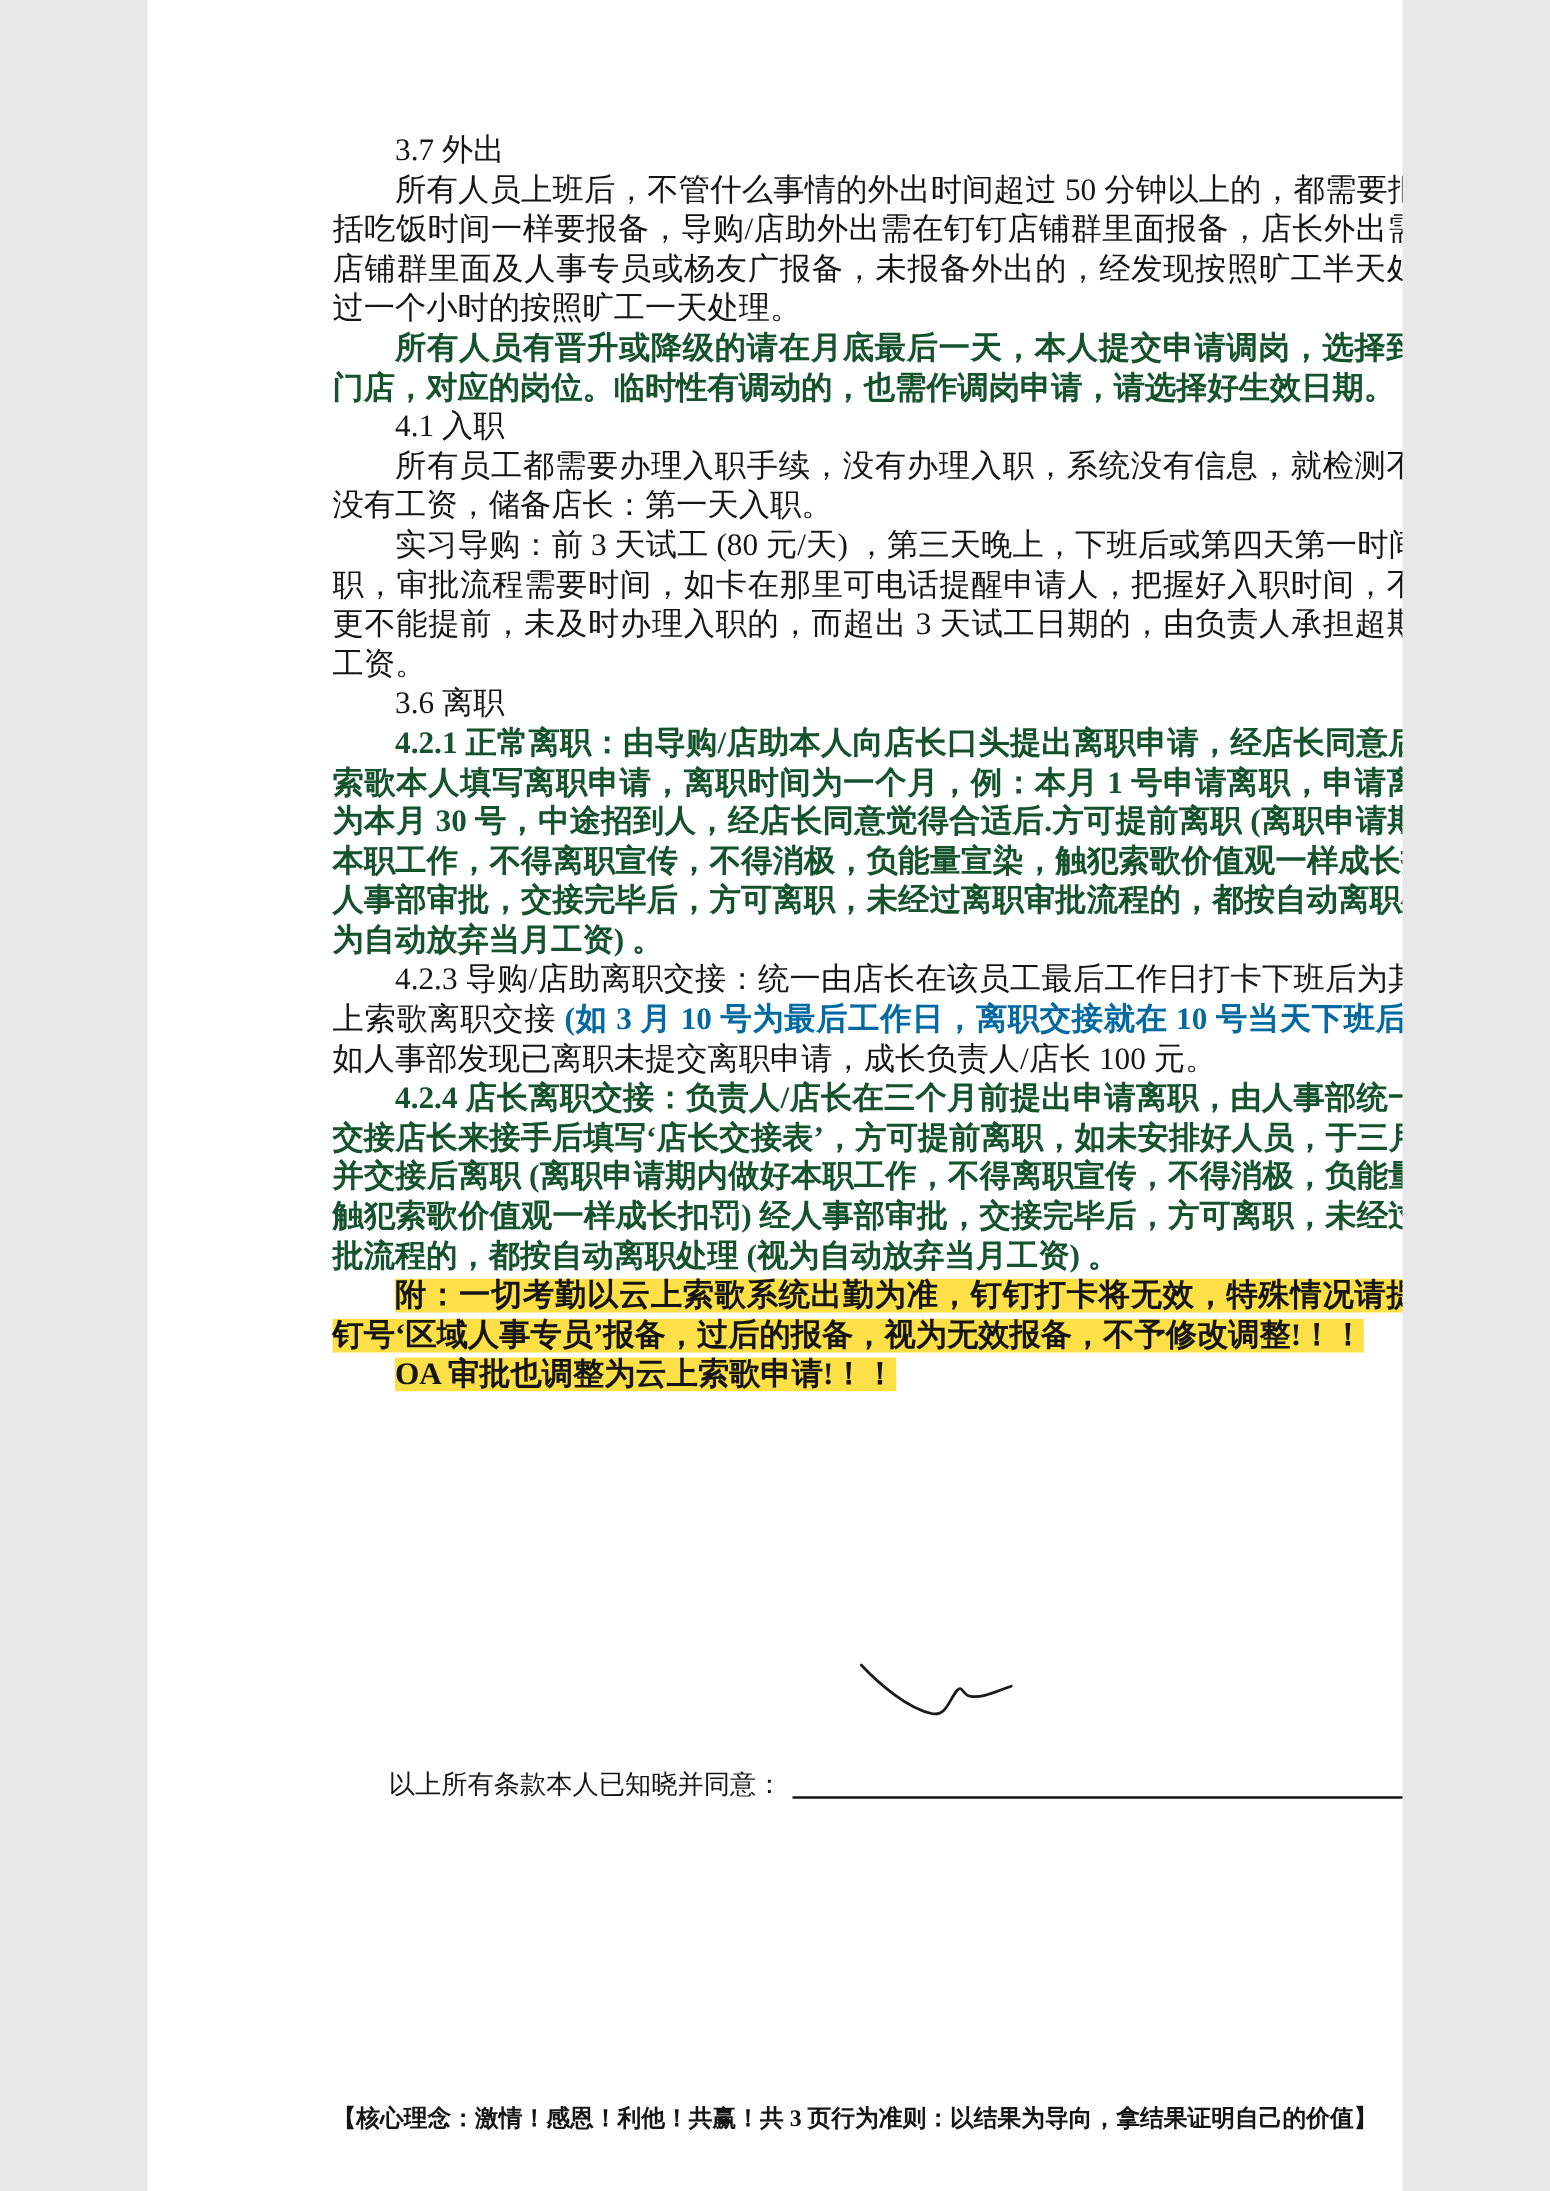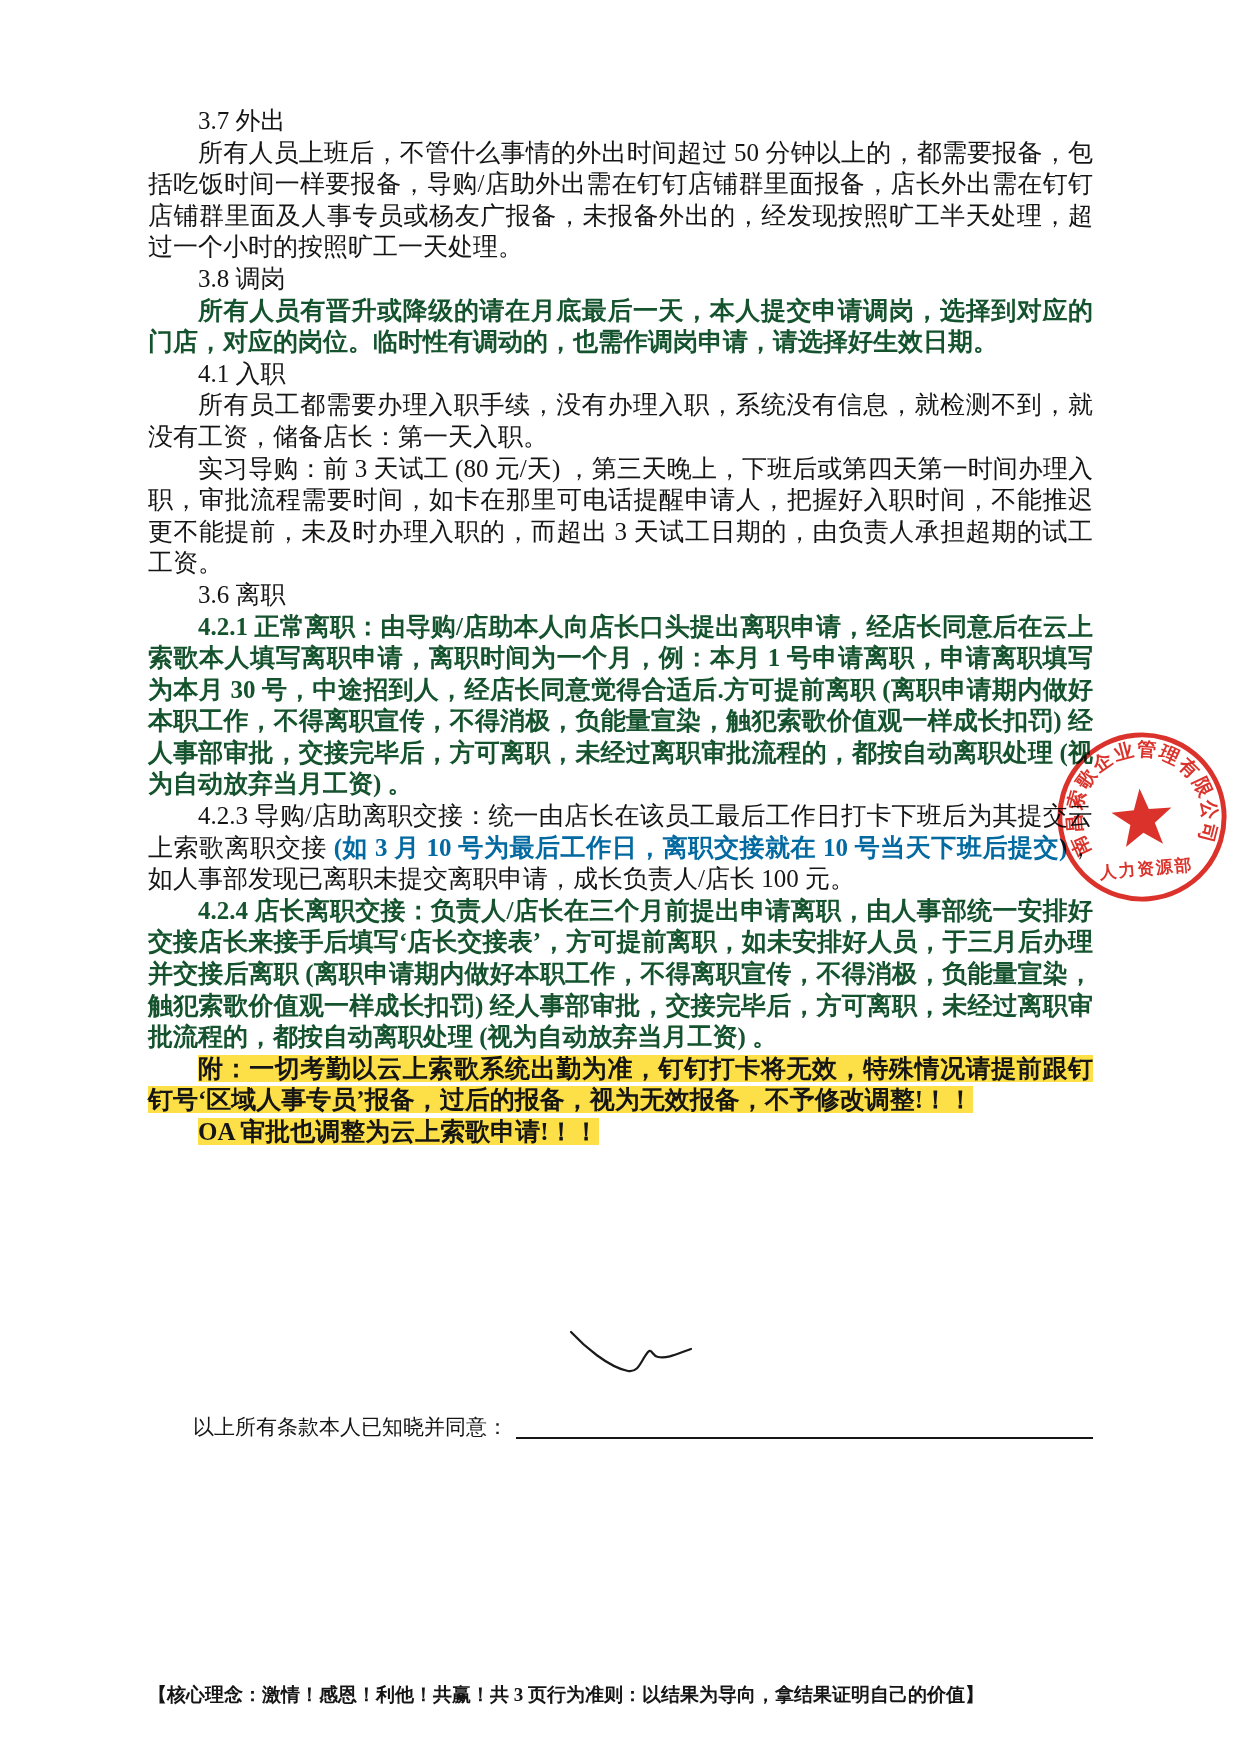--- a/index.html
+++ b/index.html
@@ -1,18 +1,18 @@
 <!DOCTYPE html>
 <html><head>
 <meta charset="utf-8">
 <style>
   html,body{margin:0;padding:0;background:#e8e8e8;}
   .page{
     position:relative;
-    width:1240px;height:1753px;
+    width:1004px;height:1753px;
     margin:0 auto;
     background:#ffffff;
     font-family:"Liberation Serif", serif;
     color:#151515;
     overflow:hidden;
   }
   .content{
     position:absolute;
     left:148px;top:105px;width:945px;
     font-size:25px;
@@ -61,21 +61,20 @@
   }
 </style>
 </head>
 <body>
 
 <div class="page">
 
   <div class="content">
       <p class="para"><span class="seg">3.7 外出</span></p>
       <p class="para"><span class="seg">所有人员上班后，不管什么事情的外出时间超过 50 分钟以上的，都需要报备，包括吃饭时间一样要报备，导购/店助外出需在钉钉店铺群里面报备，店长外出需在钉钉店铺群里面及人事专员或杨友广报备，未报备外出的，经发现按照旷工半天处理，超过一个小时的按照旷工一天处理。</span></p>
-      <p class="para"><span class="seg">3.8 调岗</span></p>
       <p class="para"><span class="seg c-blue b">所有人员有晋升或降级的请在月底最后一天，本人提交申请调岗，选择到对应的门店，对应的岗位。临时性有调动的，也需作调岗申请，请选择好生效日期。</span></p>
       <p class="para"><span class="seg">4.1 入职</span></p>
       <p class="para"><span class="seg">所有员工都需要办理入职手续，没有办理入职，系统没有信息，就检测不到，就没有工资，储备店长：第一天入职。</span></p>
       <p class="para"><span class="seg">实习导购：前 3 天试工 (80 元/天) ，第三天晚上，下班后或第四天第一时间办理入职，审批流程需要时间，如卡在那里可电话提醒申请人，把握好入职时间，不能推迟更不能提前，未及时办理入职的，而超出 3 天试工日期的，由负责人承担超期的试工工资。</span></p>
       <p class="para"><span class="seg">3.6 离职</span></p>
       <p class="para"><span class="seg c-blue b">4.2.1 正常离职：由导购/店助本人向店长口头提出离职申请，经店长同意后在云上索歌本人填写离职申请，离职时间为一个月，例：本月 1 号申请离职，申请离职填写为本月 30 号，中途招到人，经店长同意觉得合适后.方可提前离职 (离职申请期内做好本职工作，不得离职宣传，不得消极，负能量宣染，触犯索歌价值观一样成长扣罚) 经人事部审批，交接完毕后，方可离职，未经过离职审批流程的，都按自动离职处理 (视为自动放弃当月工资) 。</span></p>
       <p class="para"><span class="seg">4.2.3 导购/店助离职交接：统一由店长在该员工最后工作日打卡下班后为其提交云上索歌离职交接 </span><span class="seg c-red b">(如 3 月 10 号为最后工作日，离职交接就在 10 号当天下班后提交)</span><span class="seg">，如人事部发现已离职未提交离职申请，成长负责人/店长 100 元。</span></p>
       <p class="para"><span class="seg c-blue b">4.2.4 店长离职交接：负责人/店长在三个月前提出申请离职，由人事部统一安排好交接店长来接手后填写‘店长交接表’，方可提前离职，如未安排好人员，于三月后办理并交接后离职 (离职申请期内做好本职工作，不得离职宣传，不得消极，负能量宣染，触犯索歌价值观一样成长扣罚) 经人事部审批，交接完毕后，方可离职，未经过离职审批流程的，都按自动离职处理 (视为自动放弃当月工资) 。</span></p>
       <p class="para"><span class="seg b hl">附：一切考勤以云上索歌系统出勤为准，钉钉打卡将无效，特殊情况请提前跟钉钉号‘区域人事专员’报备，过后的报备，视为无效报备，不予修改调整!！！</span></p>
       <p class="para"><span class="seg b hl">OA 审批也调整为云上索歌申请!！！</span></p>

